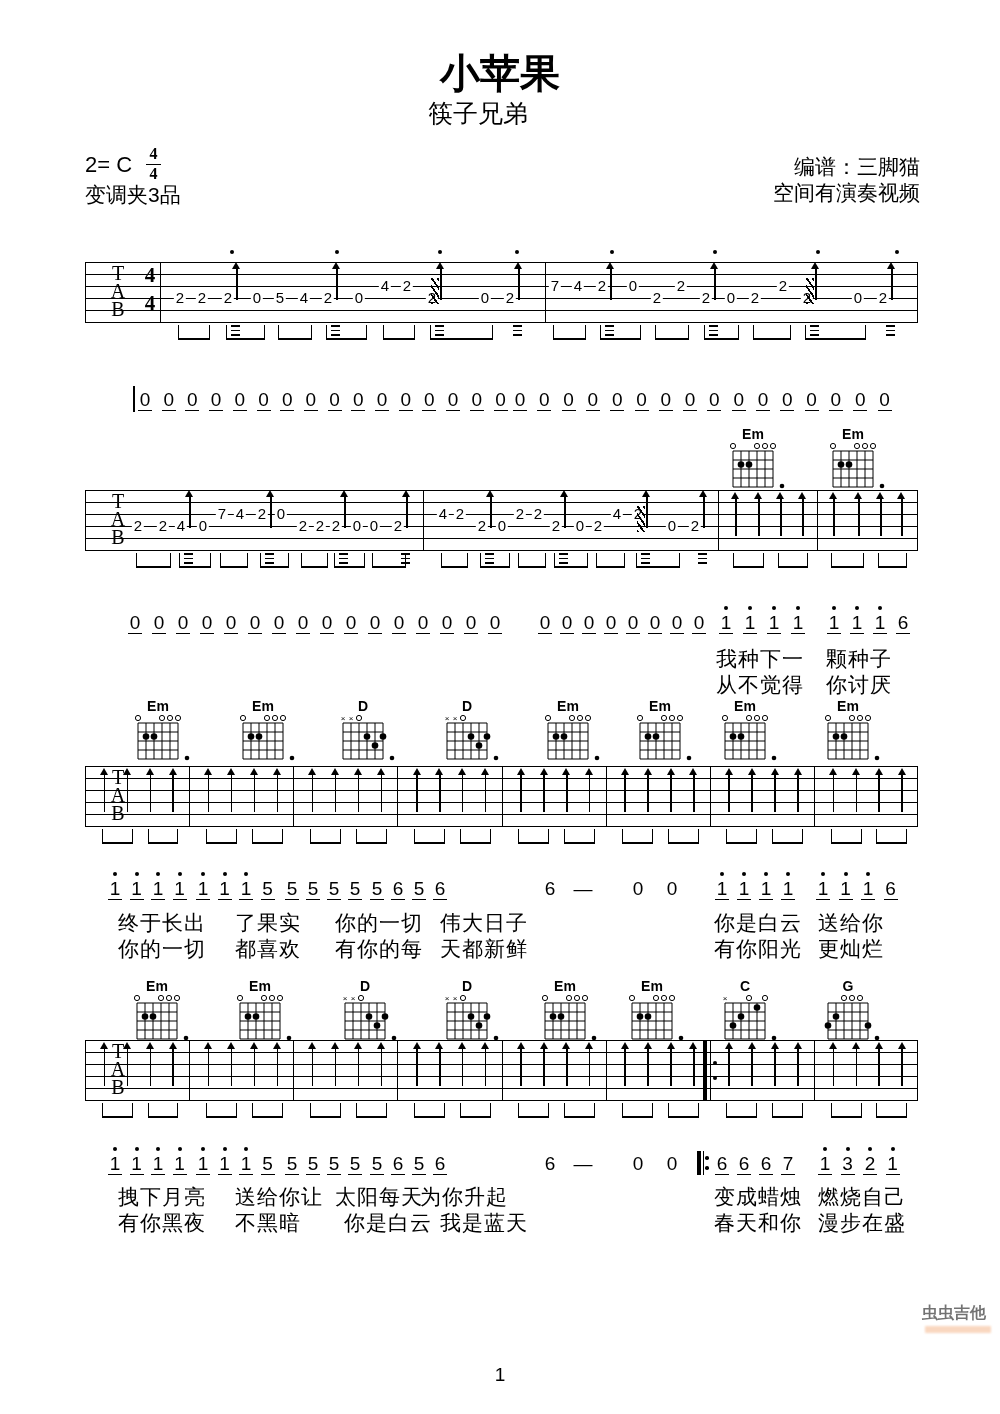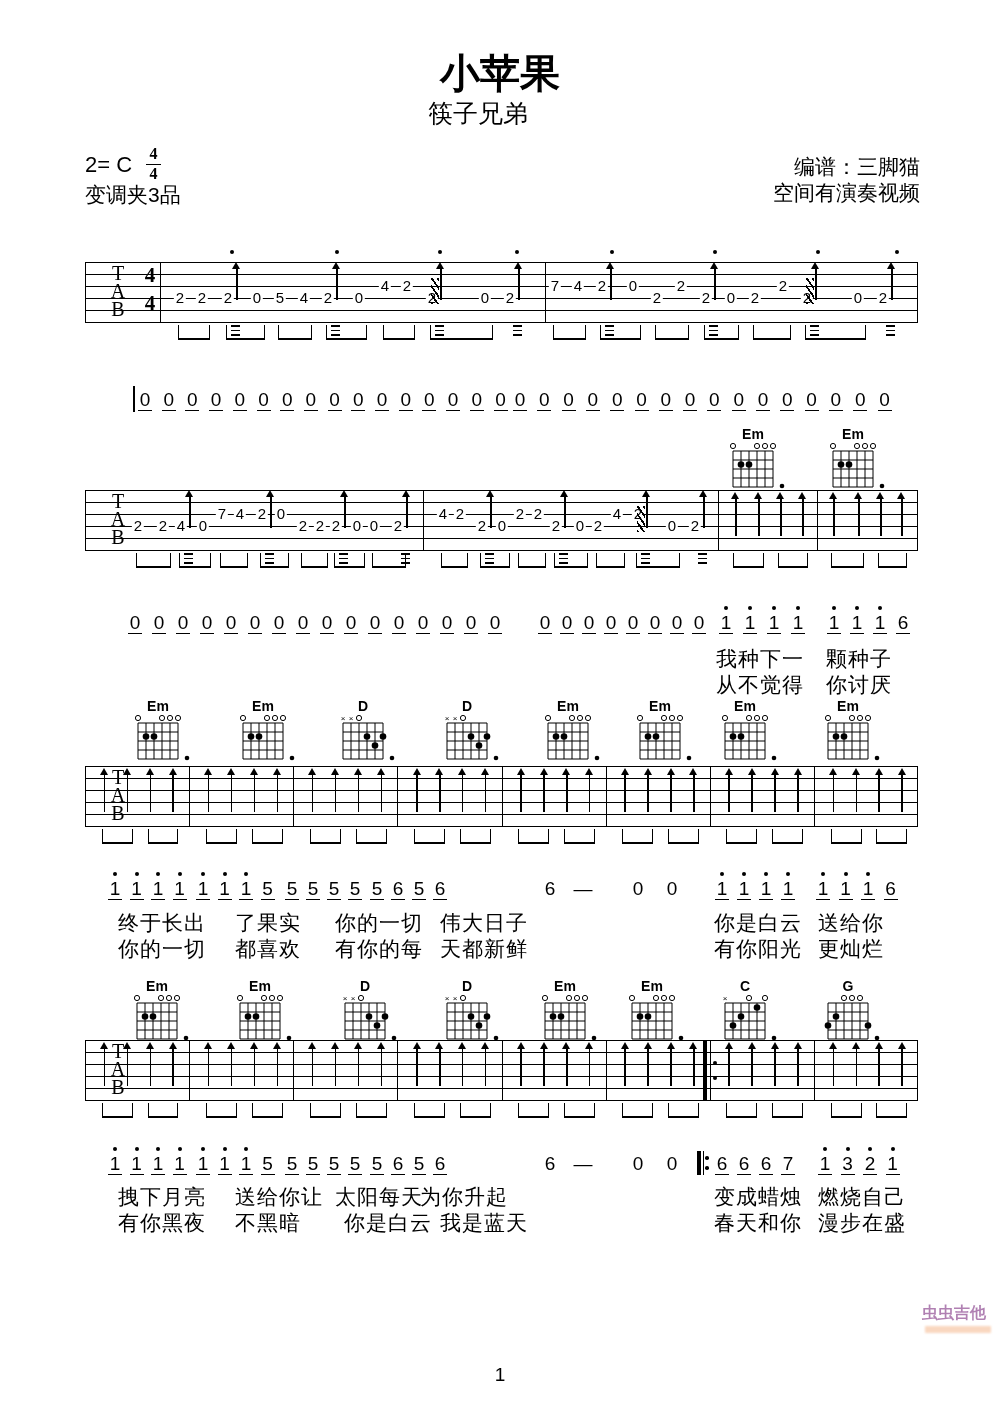--- a/index.html
+++ b/index.html
@@ -21,21 +21,21 @@
   .artist{position:absolute;left:0;top:97px;width:956px;text-align:center;font-size:25px}
   .fullver{position:absolute;left:0;top:126px;width:1000px;text-align:center;font-size:26px}
   .keyrow{position:absolute;left:85px;top:146px;font-size:22px;display:flex;align-items:center}
   .frac{display:inline-flex;flex-direction:column;align-items:center;margin-left:14px;
         font-size:16px;font-weight:700;font-family:"Liberation Serif",serif;line-height:1.05}
   .fracline{width:15px;height:1.6px;background:#000;margin:1px 0}
   .capo{position:absolute;left:85px;top:181px;font-size:21px}
   .arranger{position:absolute;right:80px;top:153px;font-size:21px;text-align:right}
   .video{position:absolute;right:80px;top:179px;font-size:21px;text-align:right}
   .pageno{position:absolute;left:0;top:1364px;width:1000px;text-align:center;font-size:19px}
-  .wm{position:absolute;left:922px;top:1303px;font-size:16px;font-weight:700;color:#701a75;opacity:.55;white-space:nowrap}
+  .wm{position:absolute;left:922px;top:1303px;font-size:16px;font-weight:700;color:#000000;opacity:.55;white-space:nowrap}
   .wmsub{position:absolute;left:925px;top:1326px;width:66px;height:7px;background:#f4b183;opacity:.5;filter:blur(1px)}
   .lyr{font-size:21px;letter-spacing:1px;white-space:nowrap;line-height:1}
 </style>
 </head>
 <body>
 
 <div id="sheet">
   <div class="title">小苹果</div>
   <div class="artist">筷子兄弟</div>
   <div class="keyrow">

